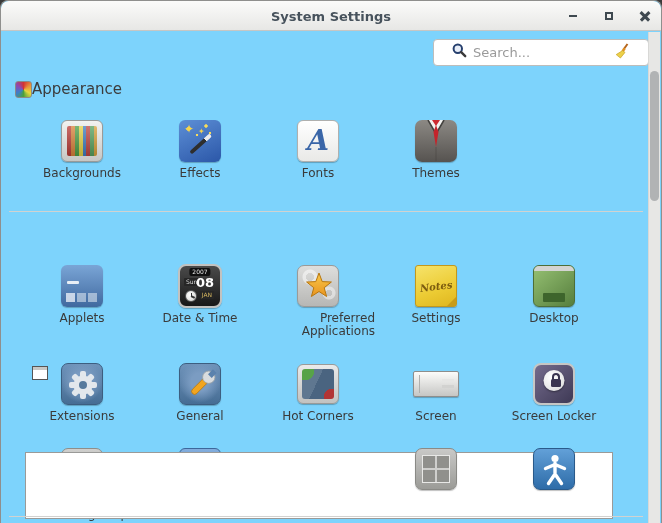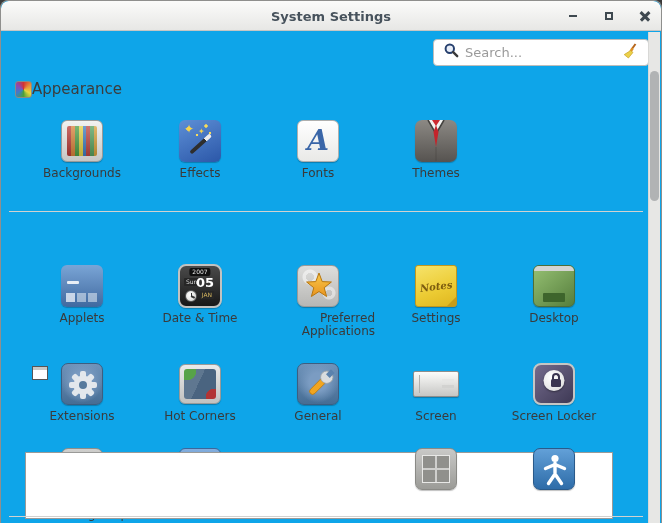--- a/index.html
+++ b/index.html
@@ -1,32 +1,32 @@
 <!DOCTYPE html>
 <html><head>
 <meta charset="utf-8">
 <style>
   * { margin:0; padding:0; box-sizing:border-box; }
   html,body { width:662px; height:523px; background:#3a3a3a; font-family:"DejaVu Sans","Liberation Sans",sans-serif; overflow:hidden; }
-  #window { position:relative; width:662px; height:523px; background:#0ea5e9; border:1px solid #8f8f8d; border-bottom:none; border-radius:8px 8px 0 0; overflow:hidden; }
+  #window { position:relative; width:662px; height:523px; background:#7dd3fc; border:1px solid #8f8f8d; border-bottom:none; border-radius:8px 8px 0 0; overflow:hidden; }
 
   
   #titlebar { position:absolute; top:0; left:0; right:0; height:30px; background:linear-gradient(#fbfbfa,#e7e7e5); border-bottom:1px solid #c6c6c4; border-radius:8px 8px 0 0; }
   #title { position:absolute; left:0; right:0; top:8px; text-align:center; font-size:13px; font-weight:bold; color:#47525c; }
   #controls { position:absolute; right:10px; top:0; height:30px; display:flex; align-items:center; gap:24px; }
   .winbtn { width:12px; height:12px; display:flex; align-items:center; justify-content:center; background:none; border:none; cursor:default; }
   .glyph-min { width:8px; height:2.5px; background:#3f4950; }
   .glyph-max { width:8px; height:8px; border:2.5px solid #3f4950; }
   .glyph-close { position:relative; width:10px; height:10px; }
   .glyph-close:before,.glyph-close:after { content:""; position:absolute; left:-1px; top:4px; width:12px; height:2.5px; background:#3f4950; }
   .glyph-close:before { transform:rotate(45deg); }
   .glyph-close:after { transform:rotate(-45deg); }
 
   
-  #search-box { position:absolute; top:38px; left:432px; width:216px; height:27px; background:#fff; border:1px solid #bdbdbb; border-radius:4px; display:flex; align-items:center; padding:0 10px; }
+  #search-box { position:absolute; top:38px; left:432px; width:216px; height:27px; background:#fff; border:1px solid #bdbdbb; border-radius:4px; display:flex; align-items:center; padding:0 18px; }
   #search-input { flex:1; border:none; outline:none; font-size:13px; color:#444; min-width:0; background:transparent; font-family:inherit; }
   #search-input::placeholder { color:#9a9a9a; }
   .mag { margin-right:6px; flex:none; }
   .broom-btn { background:none; border:none; flex:none; padding:0; }
 
   
   #scrollbar { position:absolute; top:31px; right:1px; bottom:0; width:12px; background:#e7e7e5; border-left:1px solid #d8d8d6; }
   #scroll-thumb { position:absolute; top:39px; left:1px; width:9px; height:130px; background:#b1b3b4; border-radius:5px; }
 
   
@@ -261,21 +261,21 @@
       <div class="icon-box">
           <div class="tile ic-applets"></div>
         </div>
       <div class="lbl">Applets</div>
     </div>
     <div class="cell">
       <div class="icon-box">
           <div class="tile ic-datetime">
         <span class="dt-top">2007</span>
         <span class="dt-wd">Sun</span>
-        <span class="dt-day">05</span>
+        <span class="dt-day">08</span>
         <span class="dt-mon">JAN</span>
         <span class="dt-clock"></span>
       </div>
         </div>
       <div class="lbl">Date &amp; Time</div>
     </div>
     <div class="cell">
       <div class="icon-box">
           <div class="tile ic-preferred">
         <svg class="abs-svg" width="42" height="42" viewBox="0 0 42 42">
@@ -320,40 +320,40 @@
             <circle r="9.5"></circle>
             <circle r="4" fill="#55799c"></circle>
           </g>
         </svg>
       </div>
         </div>
       <div class="lbl">Extensions</div>
     </div>
     <div class="cell">
       <div class="icon-box">
-          <div class="tile ic-hotcorners"></div>
-        </div>
-      <div class="lbl">Hot Corners</div>
-    </div>
-    <div class="cell">
-      <div class="icon-box">
           <div class="tile ic-blue">
         <svg class="abs-svg" width="42" height="42" viewBox="0 0 42 42">
           <g transform="rotate(45 21 21)">
             <rect x="18" y="14" width="6" height="19" rx="3" fill="#f2a51f" stroke="#b87a10" stroke-width="0.8"></rect>
             <circle cx="21" cy="10" r="6.2" fill="#d9dcde" stroke="#9aa0a4" stroke-width="0.8"></circle>
             <rect x="18.4" y="1.5" width="5.2" height="7" fill="#5b82ad"></rect>
           </g>
         </svg>
       </div>
         </div>
       <div class="lbl">General</div>
     </div>
     <div class="cell">
       <div class="icon-box">
+          <div class="tile ic-hotcorners"></div>
+        </div>
+      <div class="lbl">Hot Corners</div>
+    </div>
+    <div class="cell">
+      <div class="icon-box">
           <div class="ic-panel"></div>
         </div>
       <div class="lbl">Screen</div>
     </div>
     <div class="cell">
       <div class="icon-box">
           <div class="tile ic-screenlocker">
             <i class="lock"></i>
           </div>
         </div>

